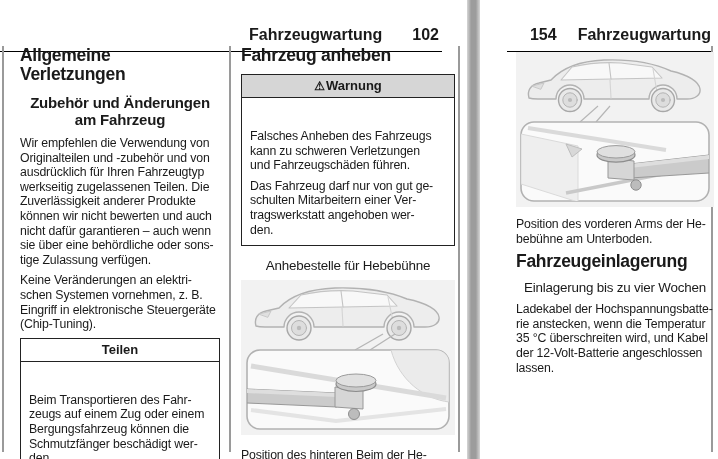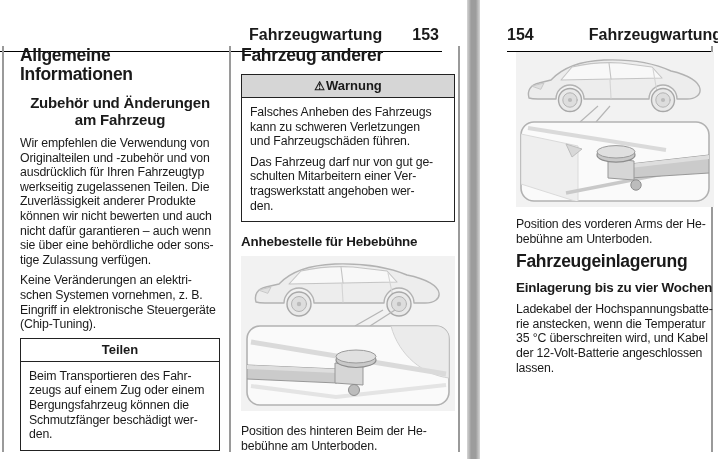--- a/index.html
+++ b/index.html
@@ -10,60 +10,60 @@
   .page{position:absolute;top:0;height:459px;}
   .page-left{left:0;width:466px;}
   .page-right{left:481px;width:237px;}
   .divider-bar{
     position:absolute;left:467px;top:0;width:13px;height:459px;
     background:linear-gradient(90deg,#d6d6d6,#9c9c9c 32%,#9c9c9c 68%,#d6d6d6);
   }
   .header{position:absolute;top:7px;height:37px;border-bottom:1.6px solid #000;
     display:flex;align-items:flex-end;padding-bottom:7px;font-weight:bold;font-size:16px;}
   .header-left{left:0;width:439px;justify-content:flex-end;gap:30px;padding-right:3px;}
-  .header-right{left:26px;width:204px;justify-content:flex-start;gap:55px;}
+  .header-right{left:26px;width:204px;justify-content:flex-end;gap:21px;}
   .vrule{position:absolute;top:46px;height:406px;width:1.5px;background:#9a9a9a;}
   .col{position:absolute;top:46px;}
   .h1{font-size:17.5px;line-height:19px;font-weight:bold;letter-spacing:-0.3px;
       margin:0 0 9px 0;white-space:pre;}
   .h1.mt{}
   .h2{font-size:15px;line-height:17px;font-weight:bold;letter-spacing:-0.2px;
       margin:10px 0 8px 0;white-space:pre;text-align:center;}
-  .h3{font-size:13.4px;line-height:15px;font-weight:bold;letter-spacing:-0.2px;
-      margin:12px 0 7px 0;white-space:pre;}
+  .h3{font-size:13.4px;line-height:15px;font-weight:normal;letter-spacing:-0.2px;
+      margin:12px 0 7px 0;white-space:pre;text-align:center;}
   .p{font-size:12.3px;line-height:14.6px;letter-spacing:-0.15px;margin:0 0 6px 0;white-space:pre;}
   .caption{margin-top:13px;}
   .notice-box{border:1.5px solid #222;margin-top:2px;background:#fff;}
   .box-title{text-align:center;font-weight:bold;font-size:13px;padding:3px 0 4px 0;
     border-bottom:1.5px solid #222;display:flex;justify-content:center;align-items:center;gap:1px;}
   .warn .box-title{background:#d6d6d6;}
   .warn-icon{font-size:12px;line-height:12px;font-weight:bold;}
-  .box-body{padding:7px 8px 2px 8px;}
+  .box-body{padding:7px 8px 2px 8px;margin-top:24px;}
   .figure{background:#f2f2f2;margin:7px 0 0 0;font-size:0;}
   .fig-left{width:214px;height:155px;}
   .fig-right{width:198px;height:155px;margin-top:6px;}
 </style>
 </head>
 <body>
 
 <div>
 
   <section class="page page-left">
     <header class="header header-left">
       <span>Fahrzeugwartung</span>
-      <span>153</span>
+      <span>102</span>
     </header>
 
     <div class="vrule" style="left:2px"></div>
     <div class="vrule" style="left:229px"></div>
     <div class="vrule" style="left:458px"></div>
 
     <div class="col" style="left:20px;width:200px">
       <h1 class="h1">Allgemeine
-Informationen</h1>
+Verletzungen</h1>
       <h2 class="h2">Zubehör und Änderungen
 am Fahrzeug</h2>
       <p class="p">Wir empfehlen die Verwendung von
 Originalteilen und -zubehör und von
 ausdrücklich für Ihren Fahrzeugtyp
 werkseitig zugelassenen Teilen. Die
 Zuverlässigkeit anderer Produkte
 können wir nicht bewerten und auch
 nicht dafür garantieren – auch wenn
 sie über eine behördliche oder sons-
@@ -78,21 +78,21 @@
           <p class="p">Beim Transportieren des Fahr-
 zeugs auf einem Zug oder einem
 Bergungsfahrzeug können die
 Schmutzfänger beschädigt wer-
 den.</p>
         </div>
       </div>
     </div>
 
     <div class="col" style="left:241px;width:214px">
-      <h1 class="h1">Fahrzeug anderer</h1>
+      <h1 class="h1">Fahrzeug anheben</h1>
       <div class="notice-box warn">
         <div class="box-title">
           <span class="warn-icon">⚠</span>
             <span>Warnung</span>
         </div>
         <div class="box-body">
           <p class="p">Falsches Anheben des Fahrzeugs
 kann zu schweren Verletzungen
 und Fahrzeugschäden führen.</p>
           <p class="p">Das Fahrzeug darf nur von gut ge-

